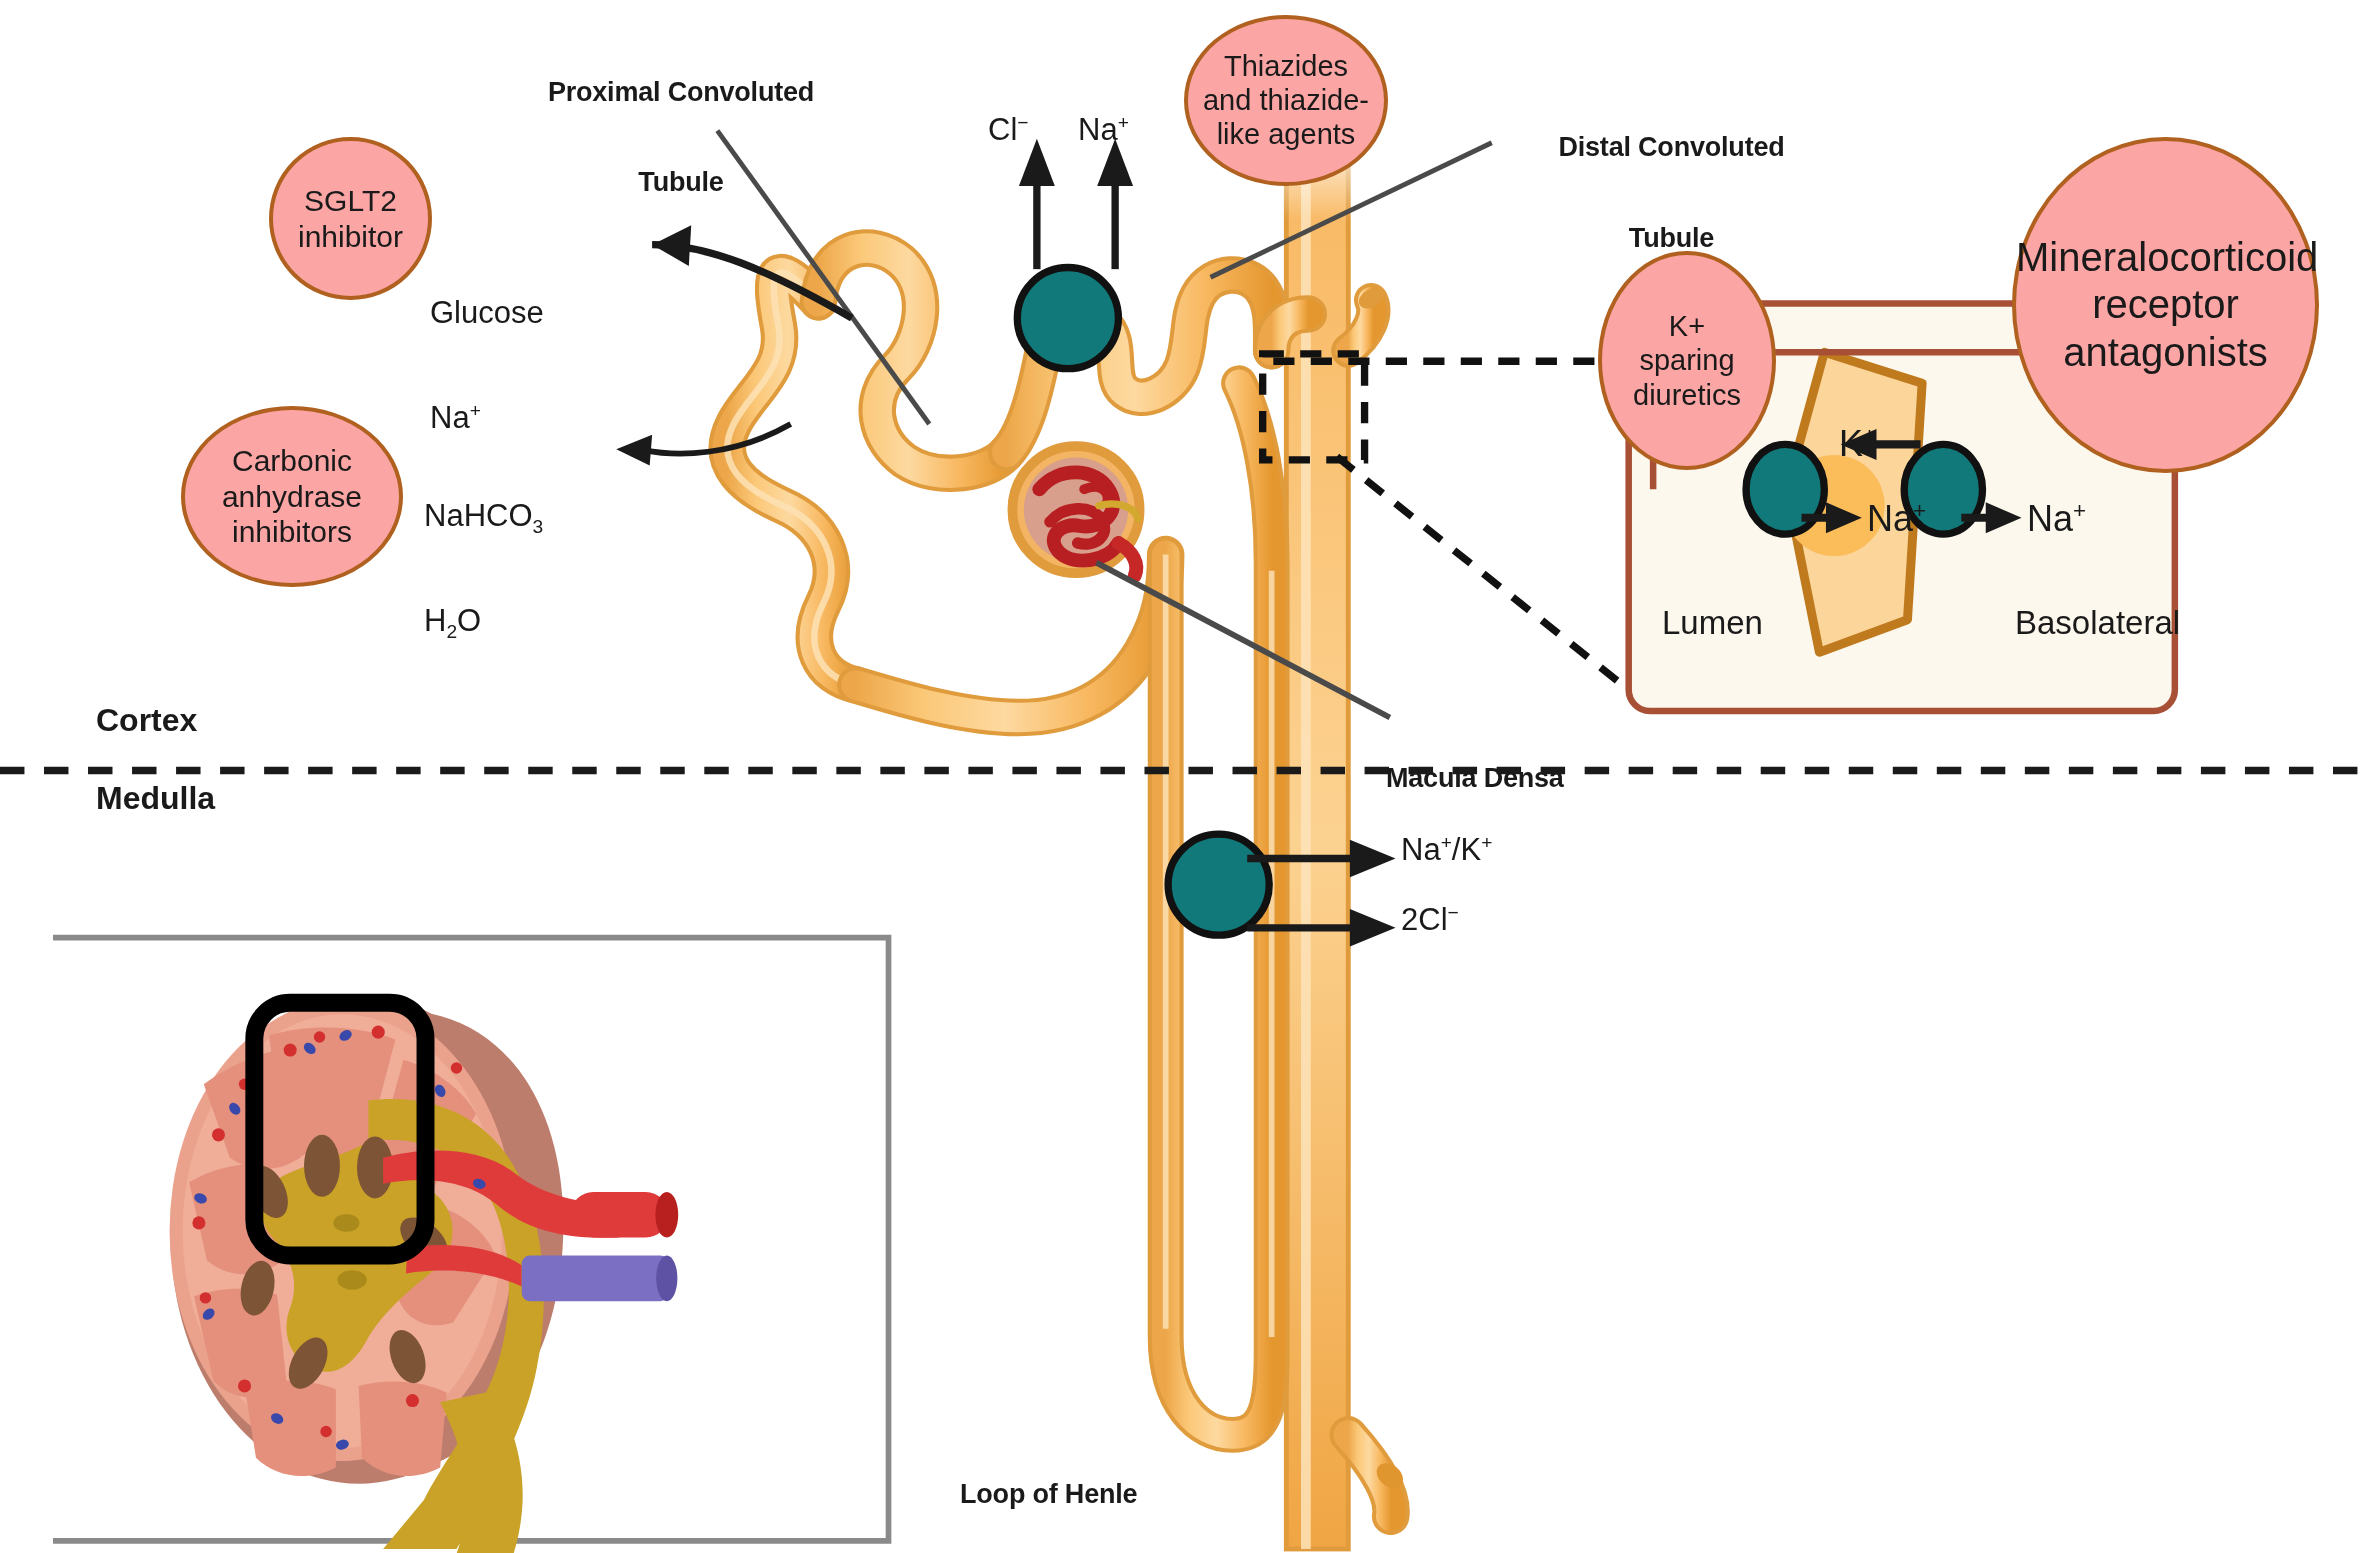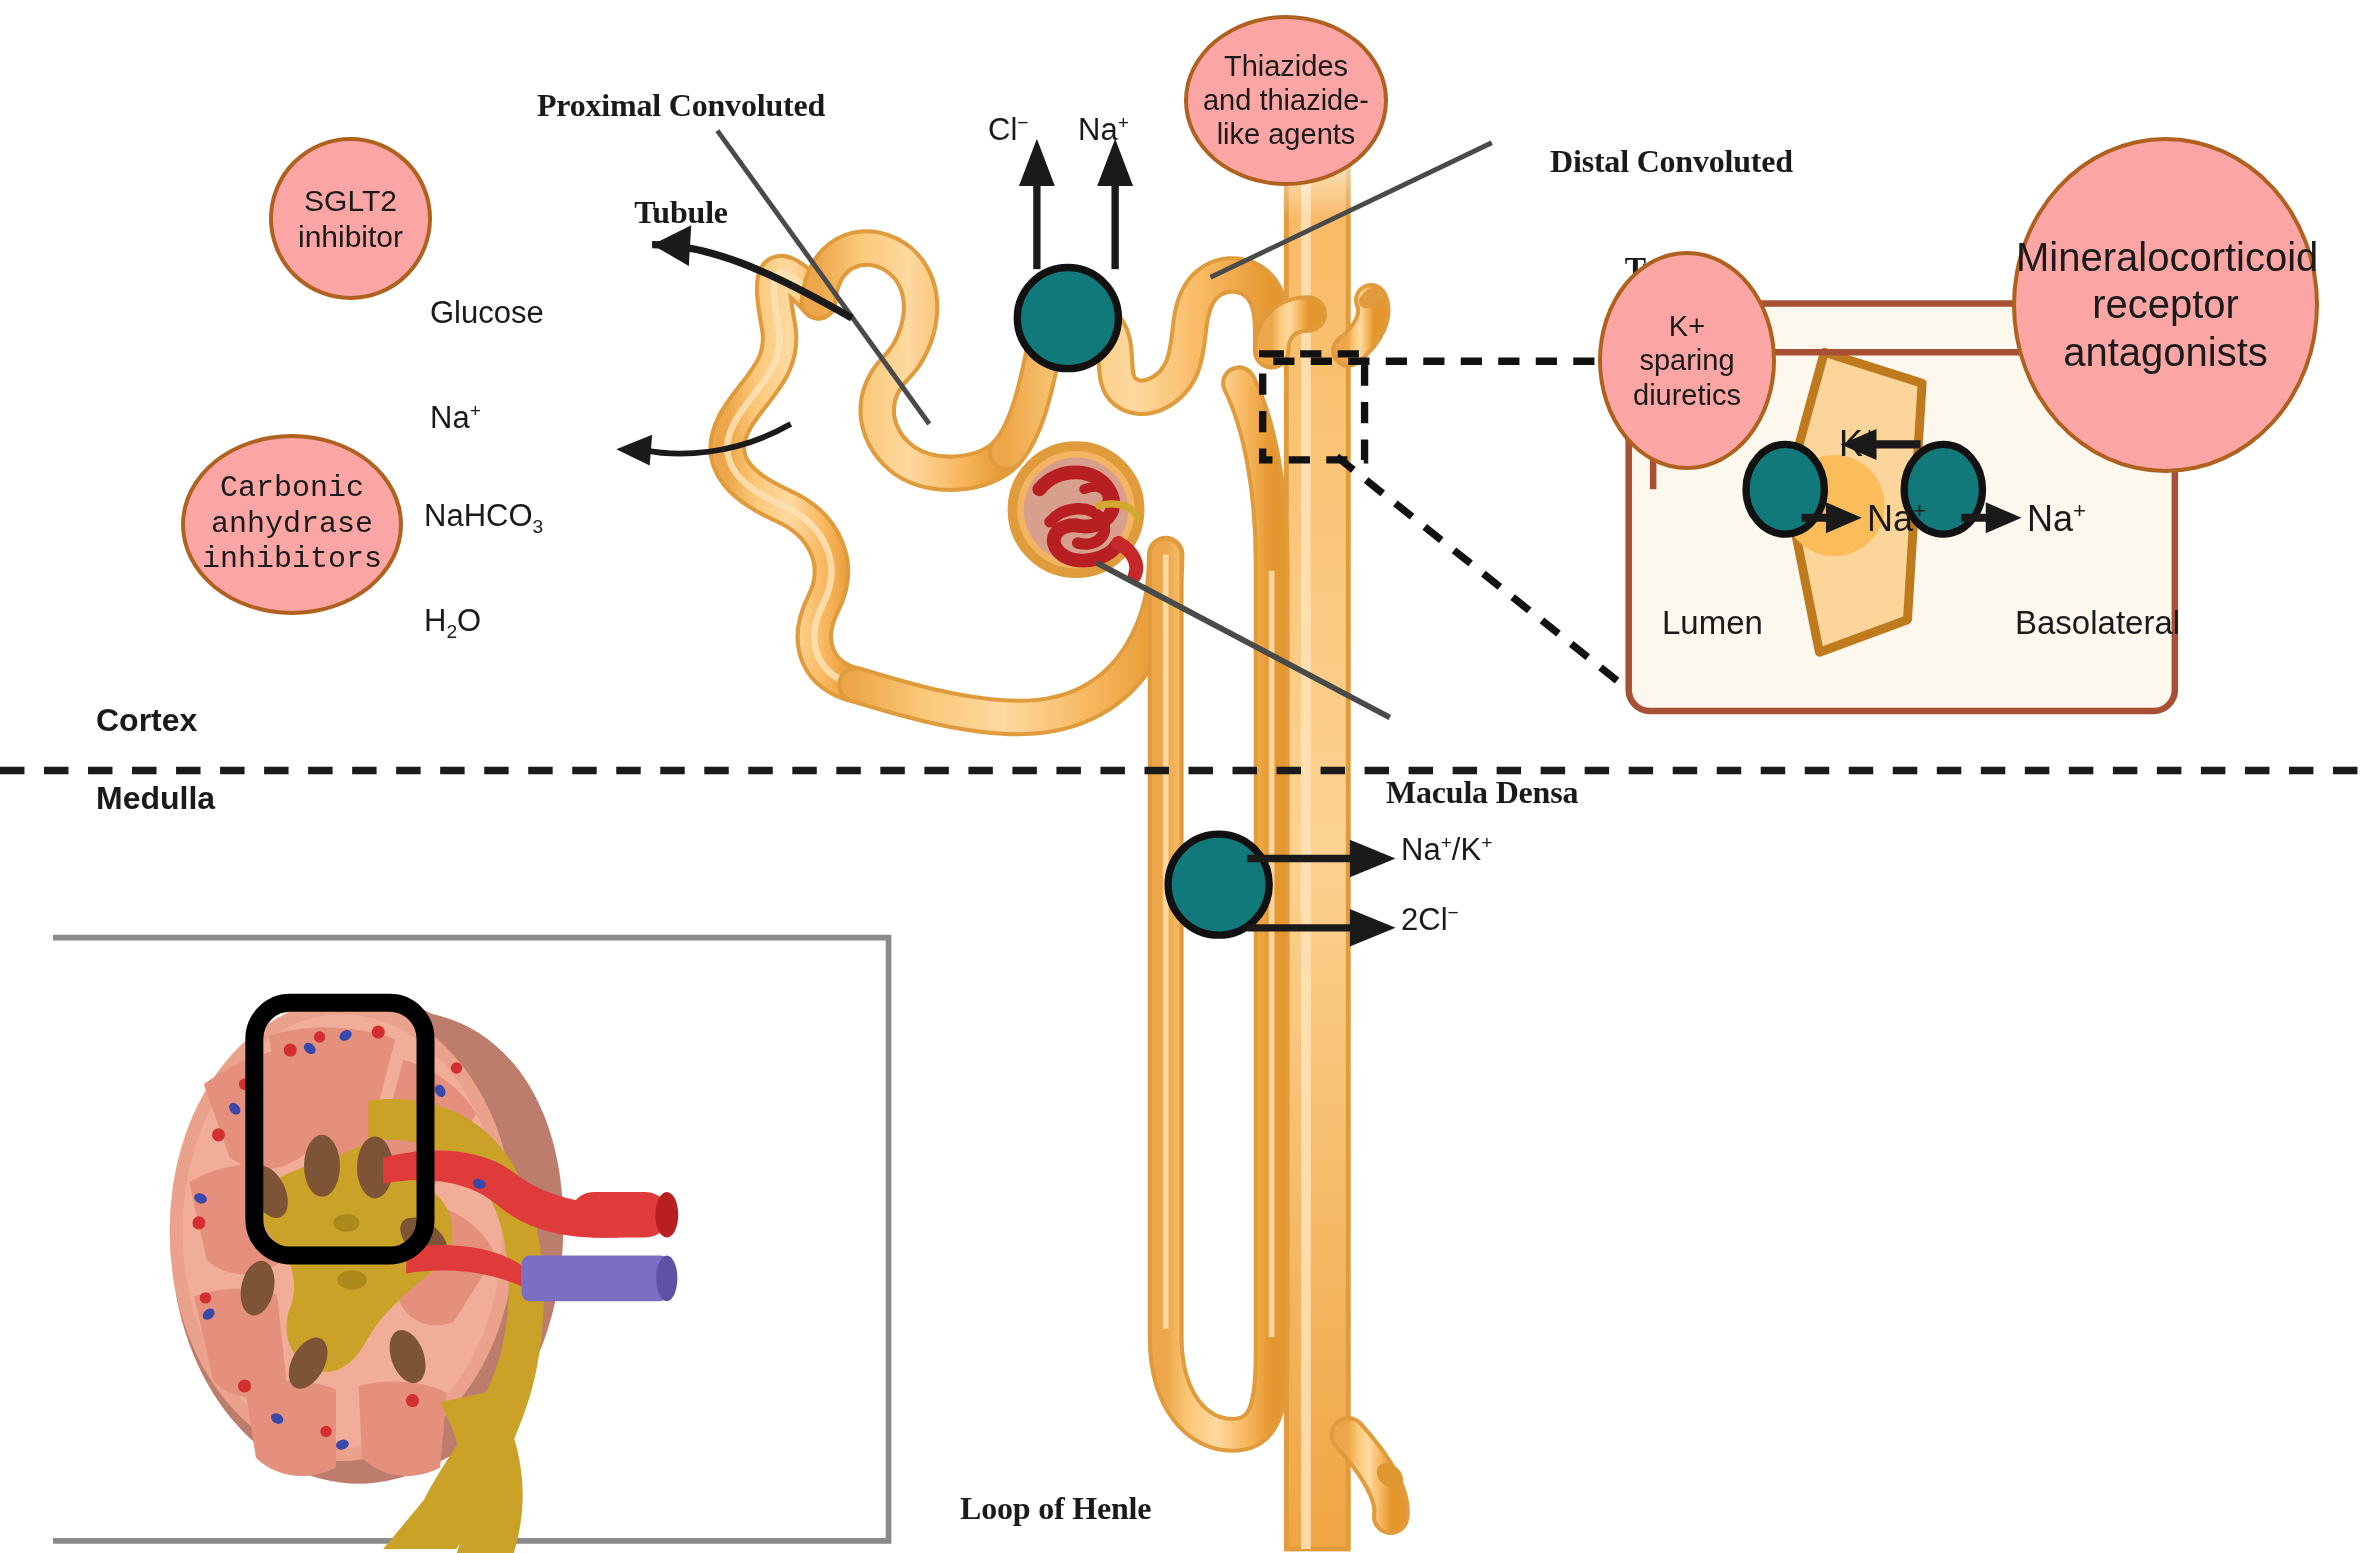--- a/index.html
+++ b/index.html
@@ -24,24 +24,23 @@
     pointer-events: none;
   }
   .txt {
     position: absolute;
     color: #1a1a1a;
     white-space: pre;
     line-height: 1.12;
   }
   .bold-label {
     font-weight: bold;
-    font-size: 32px;
+    font-size: 27px;
     text-align: center;
     letter-spacing: -0.2px;
-    font-family: Liberation Serif, serif;
   }
   .ion-label {
     font-size: 31px;
     font-weight: normal;
   }
   .region-label {
     font-weight: bold;
     font-size: 32px;
   }
   .bubble-text {
@@ -398,21 +397,21 @@
   <div class="txt ion-label" style="left:1401px; top:833px;">Na<sup>+</sup>/K<sup>+</sup></div>
   <div class="txt ion-label" style="left:1401px; top:903px;">2Cl<sup>−</sup></div>
 
   <div class="bubble" style="left:269px; top:137px; width:163px; height:163px;">
     <div class="bubble-text">
       <div>SGLT2</div>
       <div>inhibitor</div>
     </div>
   </div>
 
-  <div class="bubble" style="left:181px; top:434px; width:222px; height:181px;font-family:Liberation Mono, monospace;">
+  <div class="bubble" style="left:181px; top:406px; width:222px; height:181px;">
     <div class="bubble-text">
       <div>Carbonic</div>
       <div>anhydrase</div>
       <div>inhibitors</div>
     </div>
   </div>
 
   <div class="bubble" style="left:1184px; top:14.7px; width:204px; height:171px;">
     <div class="bubble-text" style="font-size:29px;">
       <div>Thiazides</div>

